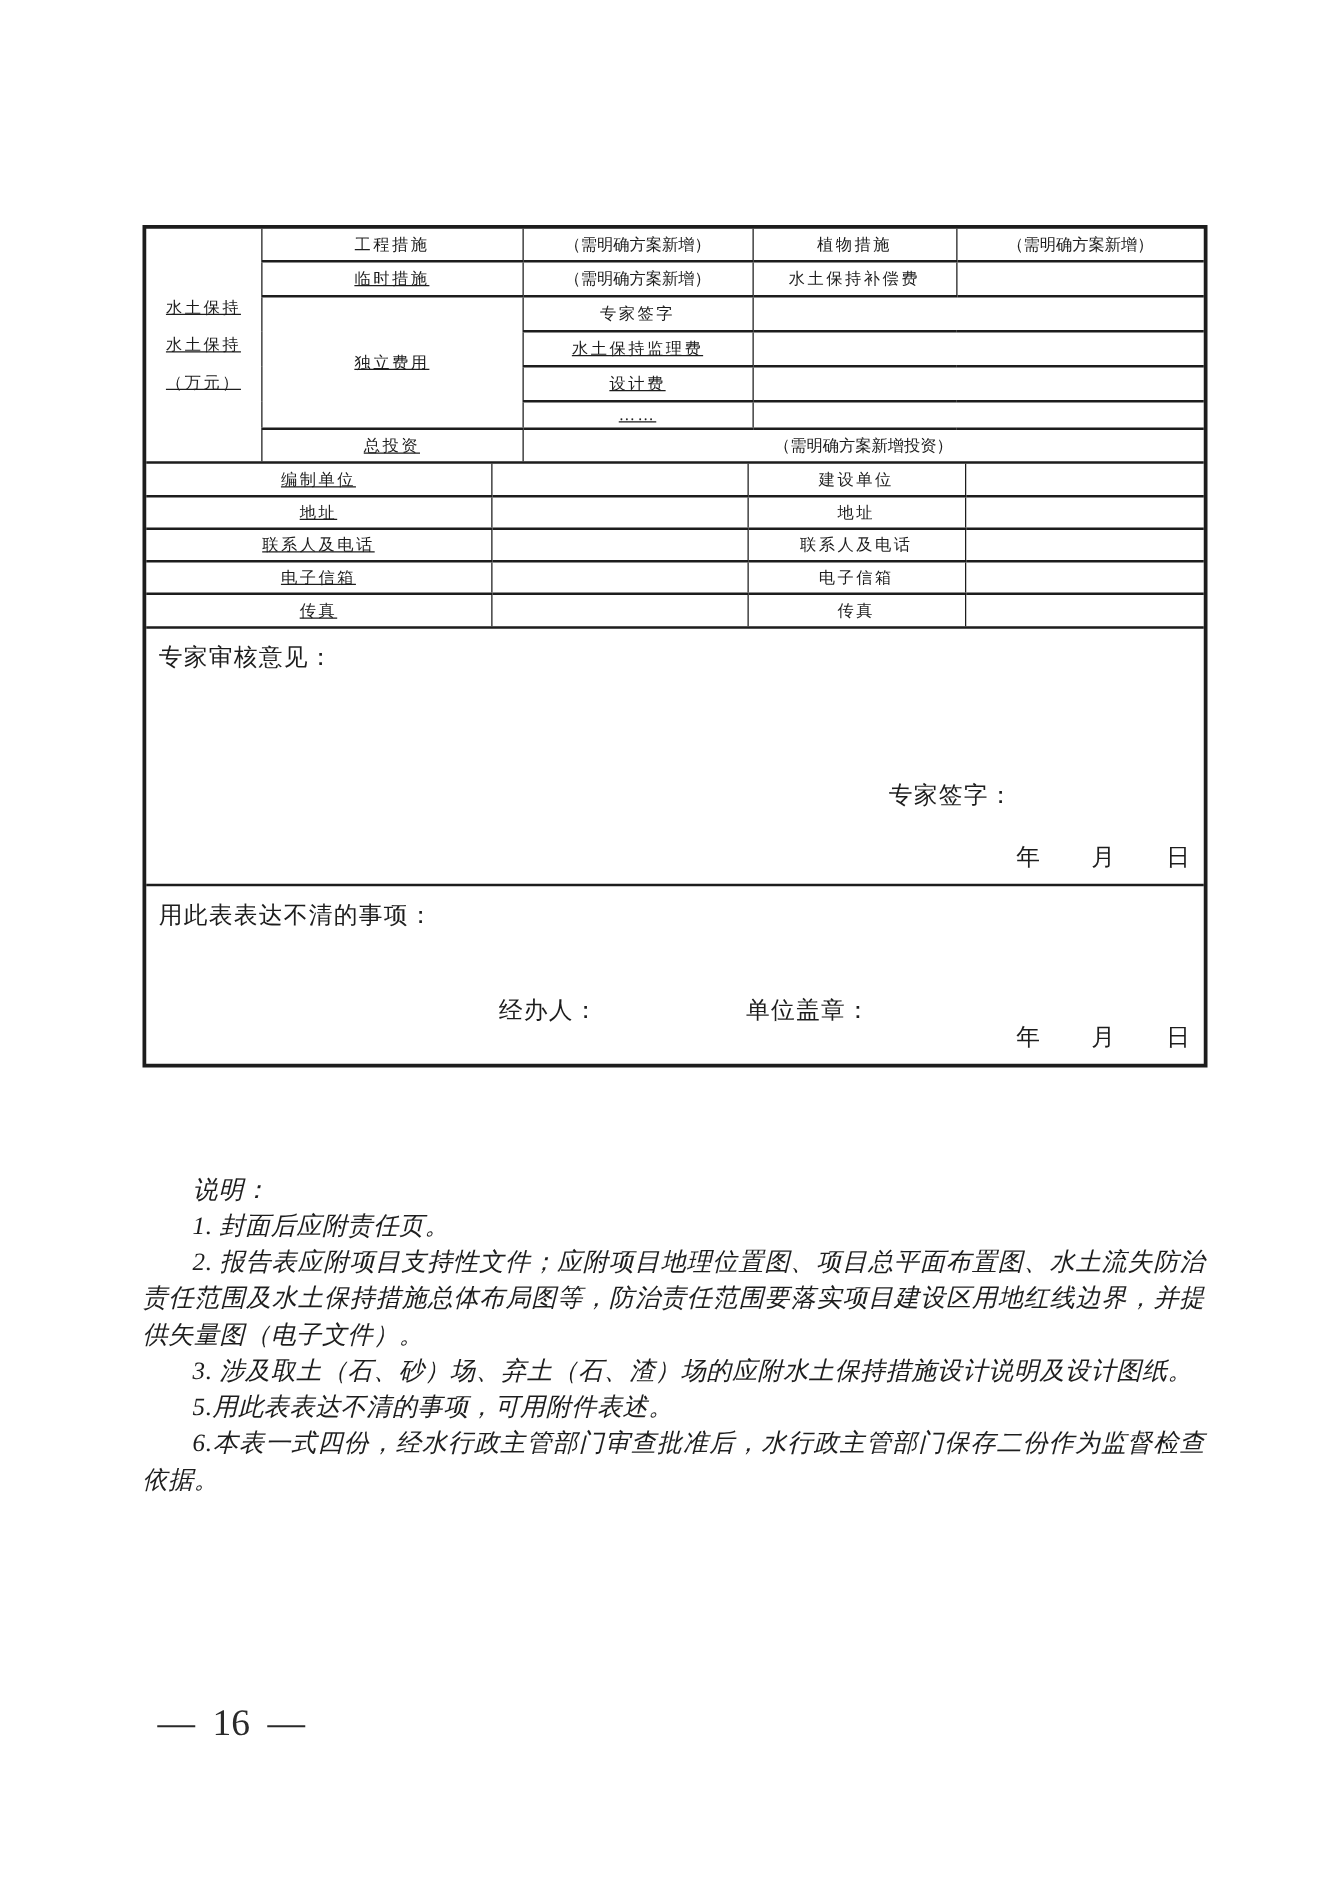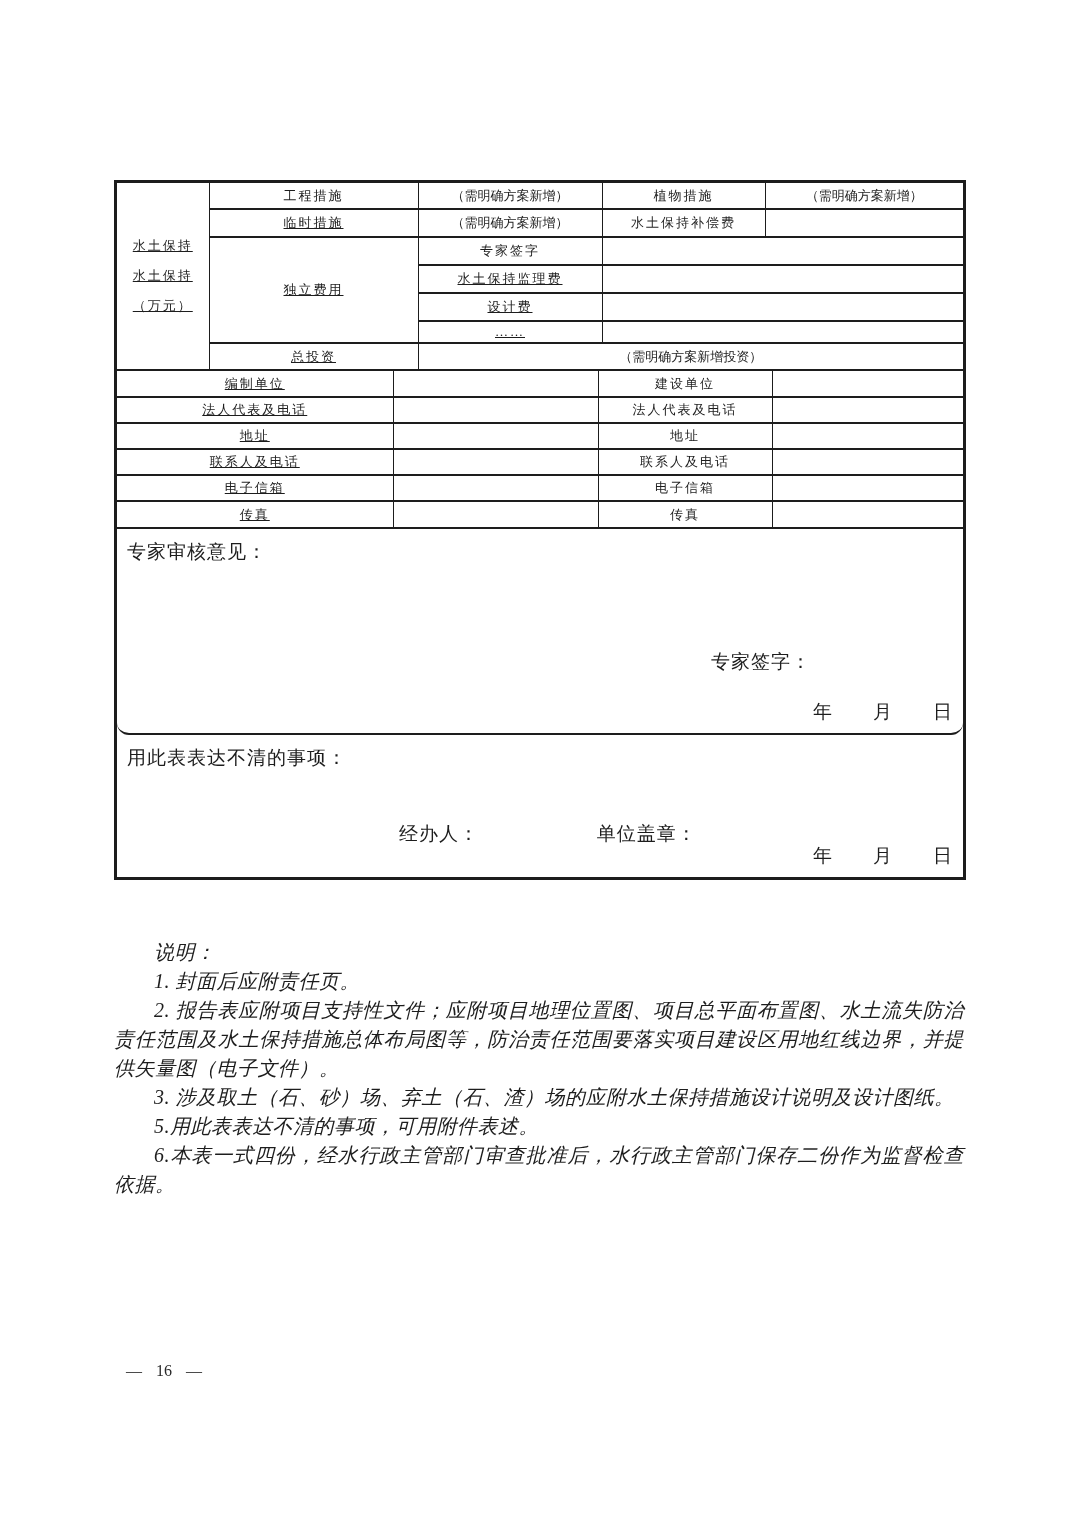--- a/index.html
+++ b/index.html
@@ -41,21 +41,21 @@
   .tbl tr:last-child > td { border-bottom: none; }
   .tbl td:first-child { border-left: none; text-decoration: underline; }
   .tbl td:last-child { border-right: none; }
   .tbl td.nb { border-bottom: none; }
   .tbl td.val { letter-spacing: 0; }
   .hdr-cell div { line-height: 30px; letter-spacing: 2px; }
   .sec {
     position: relative;
     font-size: 19px;
   }
-  .sec.expert { height: 204px; border-radius: 12px; }
+  .sec.expert { height: 204px; }
   .sec.permit { height: 142px; }
   .sec-title {
     position: absolute;
     left: 10px;
     top: 10px;
     letter-spacing: 1px;
   }
   .sign-label {
     position: absolute;
     right: 152px;
@@ -87,21 +87,21 @@
     margin: 0;
     text-indent: 2em;
     text-align: justify;
     letter-spacing: 0.5px;
     font-style: italic;
   }
   .pageno {
     position: absolute;
     left: 126px;
     top: 1362px;
-    font-size: 16px;
+    font-size: 30px;
     color: #2a2a2a;
   }
   .pageno .num { margin: 0 14px; }
 </style>
 </head>
 <body>
 
 <div class="page">
 
   <div class="doc">
@@ -167,26 +167,20 @@
             <col style="width:191px">
         </colgroup>
         <tbody>
           <tr style="height:26px">
             <td>编制单位</td>
             <td></td>
             <td>建设单位</td>
             <td></td>
           </tr>
           <tr style="height:26px">
-            <td>法人代表及电话</td>
-            <td></td>
-            <td>法人代表及电话</td>
-            <td></td>
-          </tr>
-          <tr style="height:26px">
             <td>地址</td>
             <td></td>
             <td>地址</td>
             <td></td>
           </tr>
           <tr style="height:26px">
             <td>联系人及电话</td>
             <td></td>
             <td>联系人及电话</td>
             <td></td>

